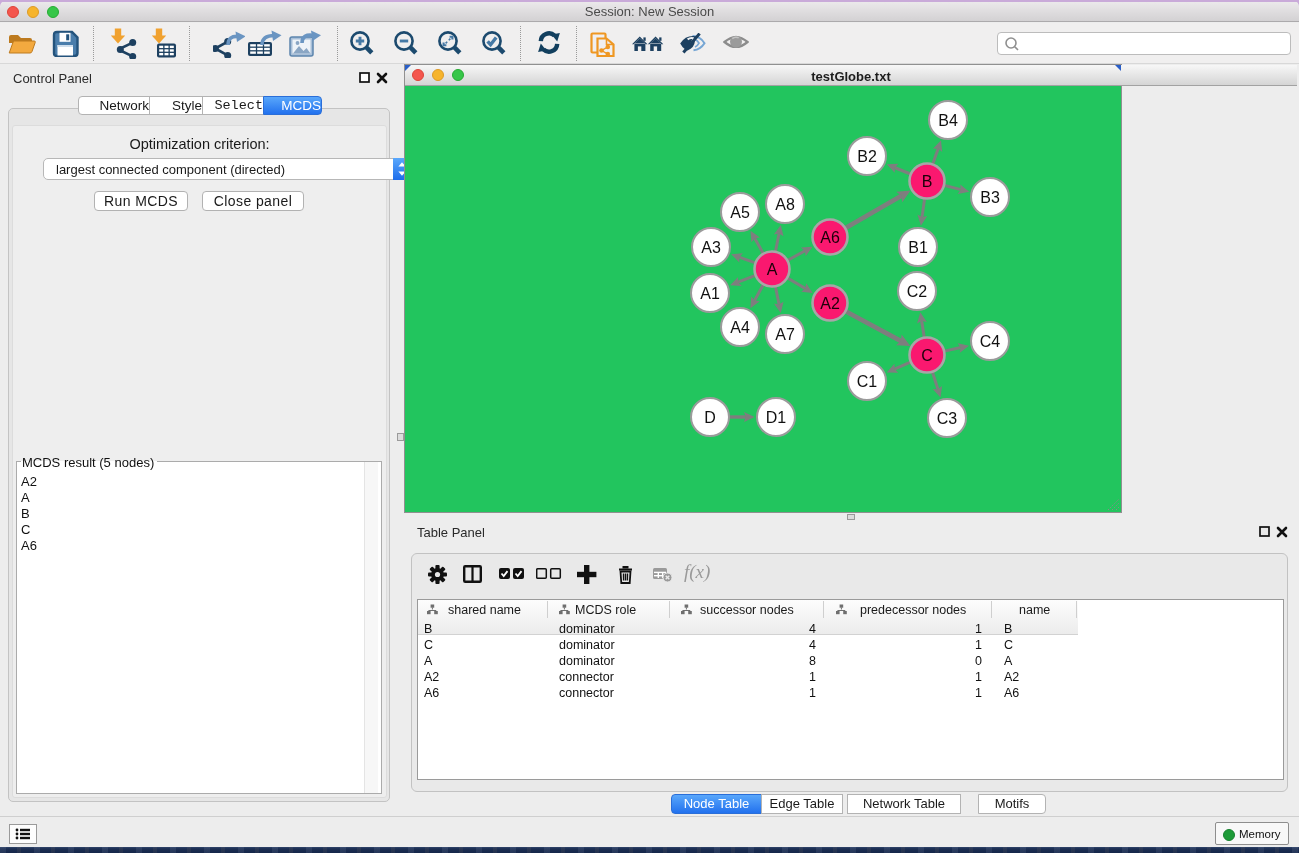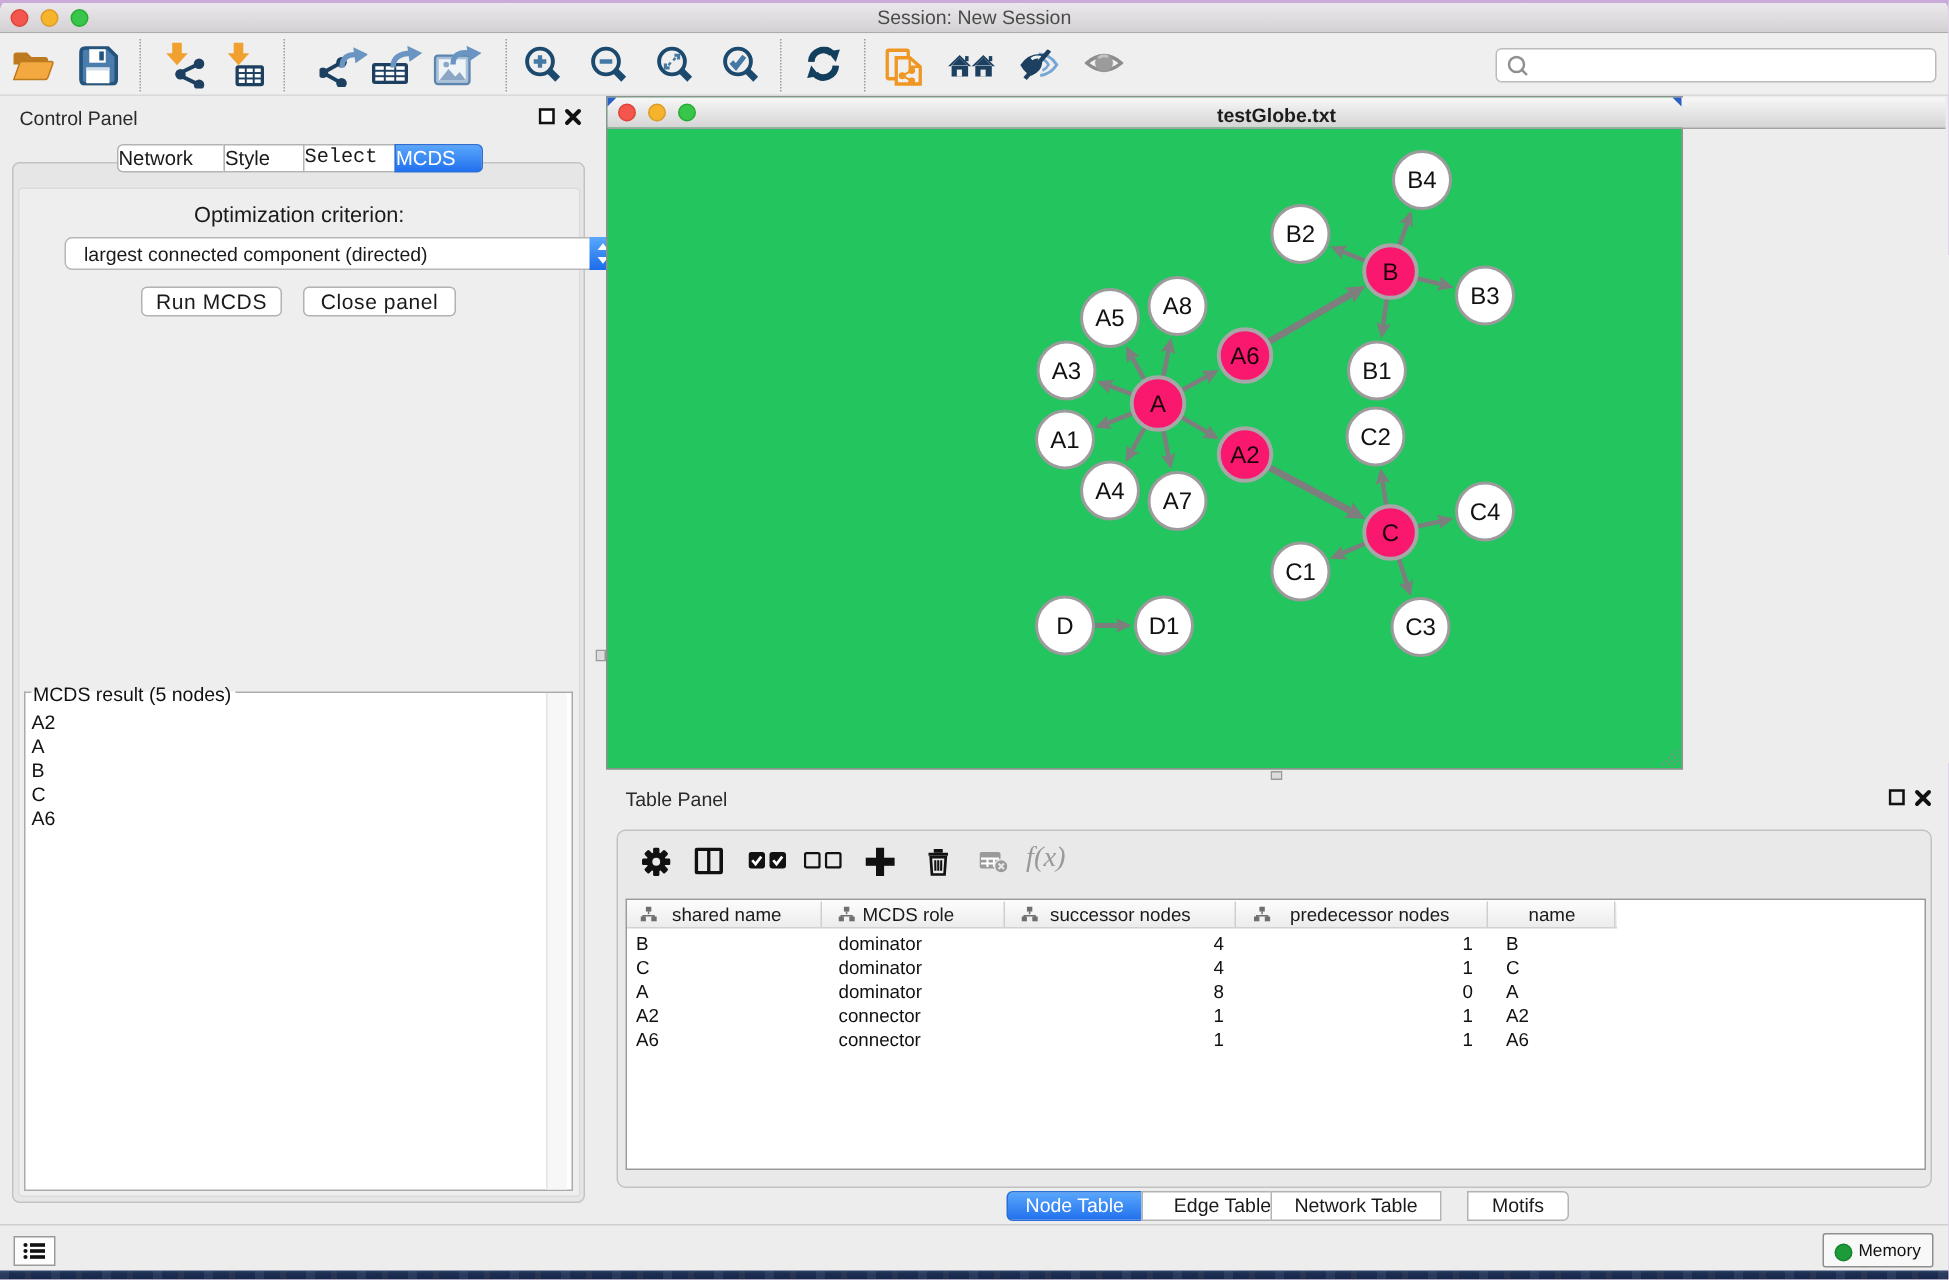--- a/index.html
+++ b/index.html
@@ -19,21 +19,21 @@
 #toolbar { position:absolute; left:0; top:23px; width:1299px; height:41px; background:#f0efef; border-bottom:1px solid #d8d8d8; }
 .tsep { position:absolute; top:3px; height:35px; width:0; border-left:1px dotted #9a9a9a; }
 .ticon { position:absolute; top:0; }
 #search { position:absolute; left:997px; top:9px; width:294px; height:23px; background:#fff; border:1px solid #bcbcbc; border-radius:4px; }
 
 #cp-title { position:absolute; left:13px; top:71px; font-size:13px; color:#2a2a2a; }
 .winbtn { position:absolute; }
 #tabpane { position:absolute; left:8px; top:108px; width:382px; height:694px; background:#e6e6e6; border:1px solid #c3c3c3; border-radius:5px; }
 #innerpane { position:absolute; left:12px; top:125px; width:375px; height:673px; background:#eeeeee; border:1px solid #dcdcdc; border-radius:3px; }
 #tabs { position:absolute; left:78px; top:96px; height:19px; }
-.tab { position:absolute; top:0; height:19px; background:#fff; border:1px solid #b3b3b3; font-size:13.5px; color:#1a1a1a; text-align:left; line-height:17px; }
+.tab { position:absolute; top:0; height:19px; background:#fff; border:1px solid #b3b3b3; font-size:13.5px; color:#1a1a1a; text-align:right; line-height:17px; }
 .tab.sel { background:linear-gradient(#59a7fb,#2271ee); color:#fff; border-color:#2a6ed8; }
 #opt-label { position:absolute; left:0; top:136px; width:399px; text-align:center; font-size:14.5px; color:#1a1a1a; }
 #combo { position:absolute; left:43px; top:158px; width:368px; height:22px; background:#fff; border:1px solid #b7b7b7; border-radius:5px; }
 #combo .txt { position:absolute; left:12px; top:3px; font-size:13px; color:#1a1a1a; }
 #combo .step { position:absolute; right:-1px; top:-1px; width:18px; height:22px; border-radius:0 5px 5px 0; background:linear-gradient(#5aa8fc,#1c6cea); }
 .btn { position:absolute; height:20px; background:#fff; border:1px solid #b2b2b2; border-radius:4px; font-size:14px; color:#1a1a1a; text-align:center; line-height:18px; letter-spacing:0.4px; }
 #groupbox { position:absolute; left:16px; top:461px; width:366px; height:333px; background:#fff; border:1px solid #ababab; border-top:none; }
 .gb-top { position:absolute; top:461px; height:1px; background:#ababab; }
 #gb-title { position:absolute; left:22px; top:455px; font-size:13px; color:#111; }
 #gb-scroll { position:absolute; left:364px; top:462px; width:14px; height:331px; background:#f7f7f7; border-left:1px solid #e4e4e4; }
@@ -44,21 +44,21 @@
 #nettitle { position:absolute; left:0; top:0; width:892px; height:21px; background:linear-gradient(#f7f7f7,#d5d5d5); border-bottom:1px solid #a2a2a2; }
 #nettitle .t1 { left:7px; background:#f4564e; border:1px solid #dd4439; top:3.5px;}
 #nettitle .t2 { left:27px; background:#f6b42c; border:1px solid #dd9a26; top:3.5px;}
 #nettitle .t3 { left:47px; background:#37c649; border:1px solid #27ab33; top:3.5px;}
 #nettitle .tt { position:absolute; top:3.5px; left:0; width:892px; text-align:center; font-size:13px; font-weight:bold; color:#1c1c1c; }
 #graph { position:absolute; left:0; top:20px; }
 
 #tp-title { position:absolute; left:417px; top:525px; font-size:13px; color:#2a2a2a; }
 #tp-box { position:absolute; left:411px; top:553px; width:877px; height:239px; background:#e9e9e9; border:1px solid #c2c2c2; border-radius:6px; }
 #tbl { position:absolute; left:417px; top:599px; width:867px; height:181px; background:#fff; border:1px solid #9a9a9a; }
-#thead { position:absolute; left:0; top:0; width:660px; height:19px; background:linear-gradient(#fdfdfd,#ececec); border-bottom:1px solid #d2d2d2; }
+#thead { position:absolute; left:0; top:0; width:660px; height:35px; background:linear-gradient(#fdfdfd,#ececec); border-bottom:1px solid #d2d2d2; }
 .hsep { position:absolute; top:1px; height:17px; width:0; border-left:1px solid #cfcfcf; }
 .hcell { position:absolute; top:2.5px; font-size:12.5px; color:#1a1a1a; text-align:center; }
 .cell { position:absolute; font-size:12.5px; color:#111; }
 .num { text-align:right; }
 #btabs { position:absolute; top:794px; height:20px; left:671px; }
 .btab { position:absolute; top:0; height:20px; background:#fff; border:1px solid #b3b3b3; font-size:13px; color:#1a1a1a; text-align:center; line-height:18px; }
 .btab.sel { background:linear-gradient(#59a7fb,#2271ee); color:#fff; border-color:#2a6ed8; }
 
 #statusbar { position:absolute; left:0; top:816px; width:1299px; height:31px; background:#ededed; border-top:1px solid #cfcfcf; }
 #membtn { position:absolute; left:1215px; top:822px; width:74px; height:23px; background:#f8f8f8; border:1px solid #8e8e8e; border-radius:2px; font-size:11.5px; color:#111; }
@@ -489,21 +489,21 @@
     <div class="cell num" style="left:504px;top:70px;width:60px">1</div>
     <div class="cell" style="left:586px;top:70px">A2</div>
     <div class="cell" style="left:6px;top:86px">A6</div>
     <div class="cell" style="left:141px;top:86px">connector</div>
     <div class="cell num" style="left:338px;top:86px;width:60px">1</div>
     <div class="cell num" style="left:504px;top:86px;width:60px">1</div>
     <div class="cell" style="left:586px;top:86px">A6</div>
   </div>
   <div id="btabs">
     <div class="btab sel" style="left:0; width:91px; border-radius:4px 0 0 4px;">Node Table</div>
-    <div class="btab" style="left:90px; width:108px;">Edge Table</div>
+    <div class="btab" style="left:90px; width:82px;">Edge Table</div>
     <div class="btab" style="left:176px; width:114px;">Network Table</div>
     <div class="btab" style="left:307px; width:68px; border-radius:0 4px 4px 0;">Motifs</div>
   </div>
   <div id="statusbar"></div>
     <div id="membtn">
       <div class="dot"></div>
       <div class="mt">Memory</div>
     </div>
 </div>
 <div id="wall-top"></div>

